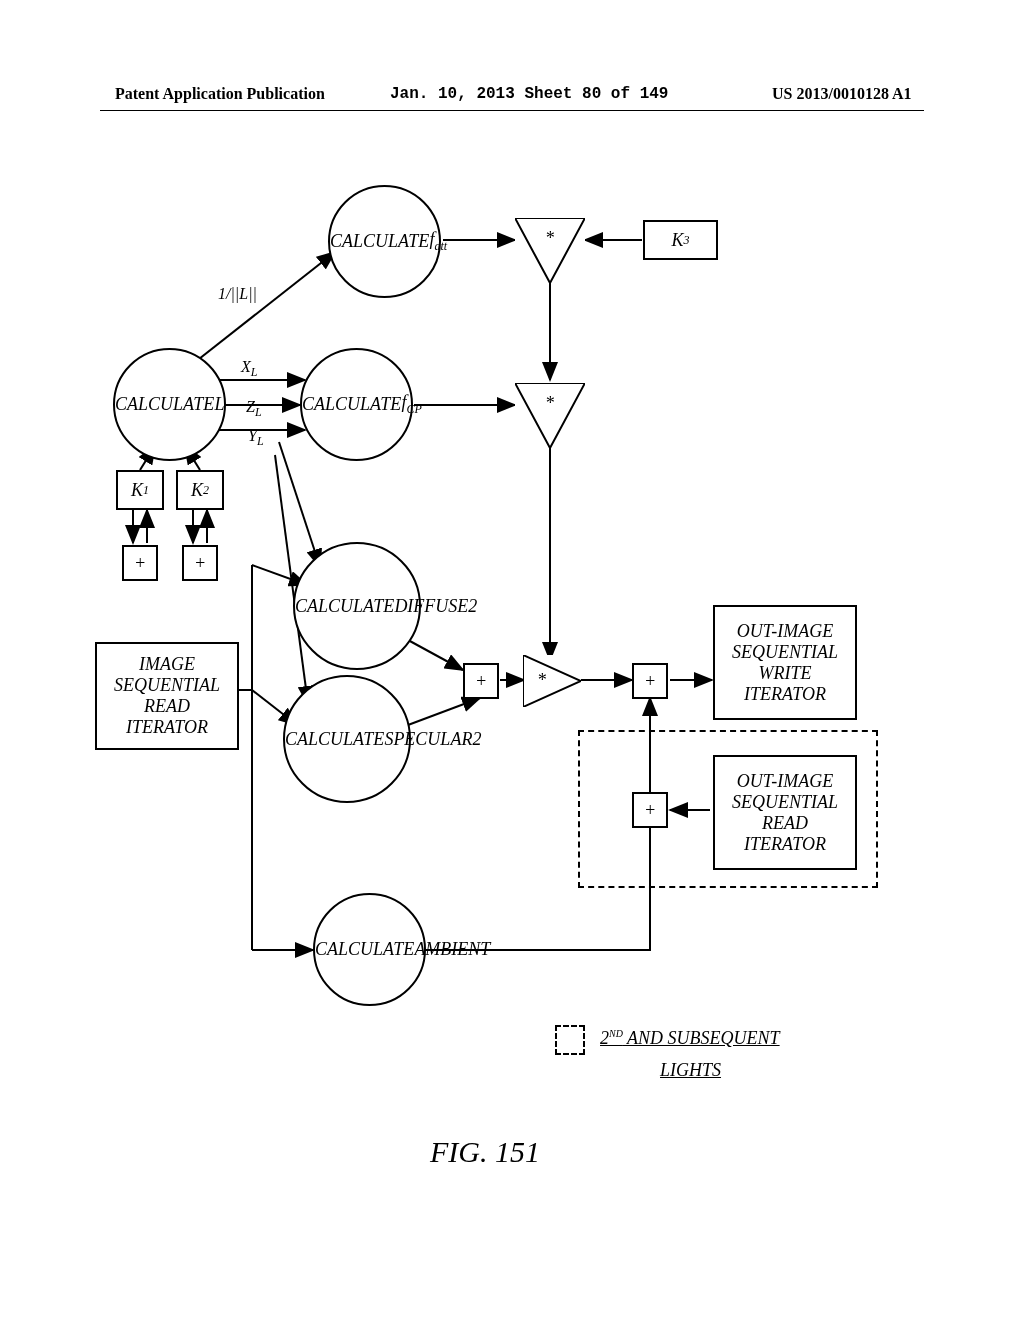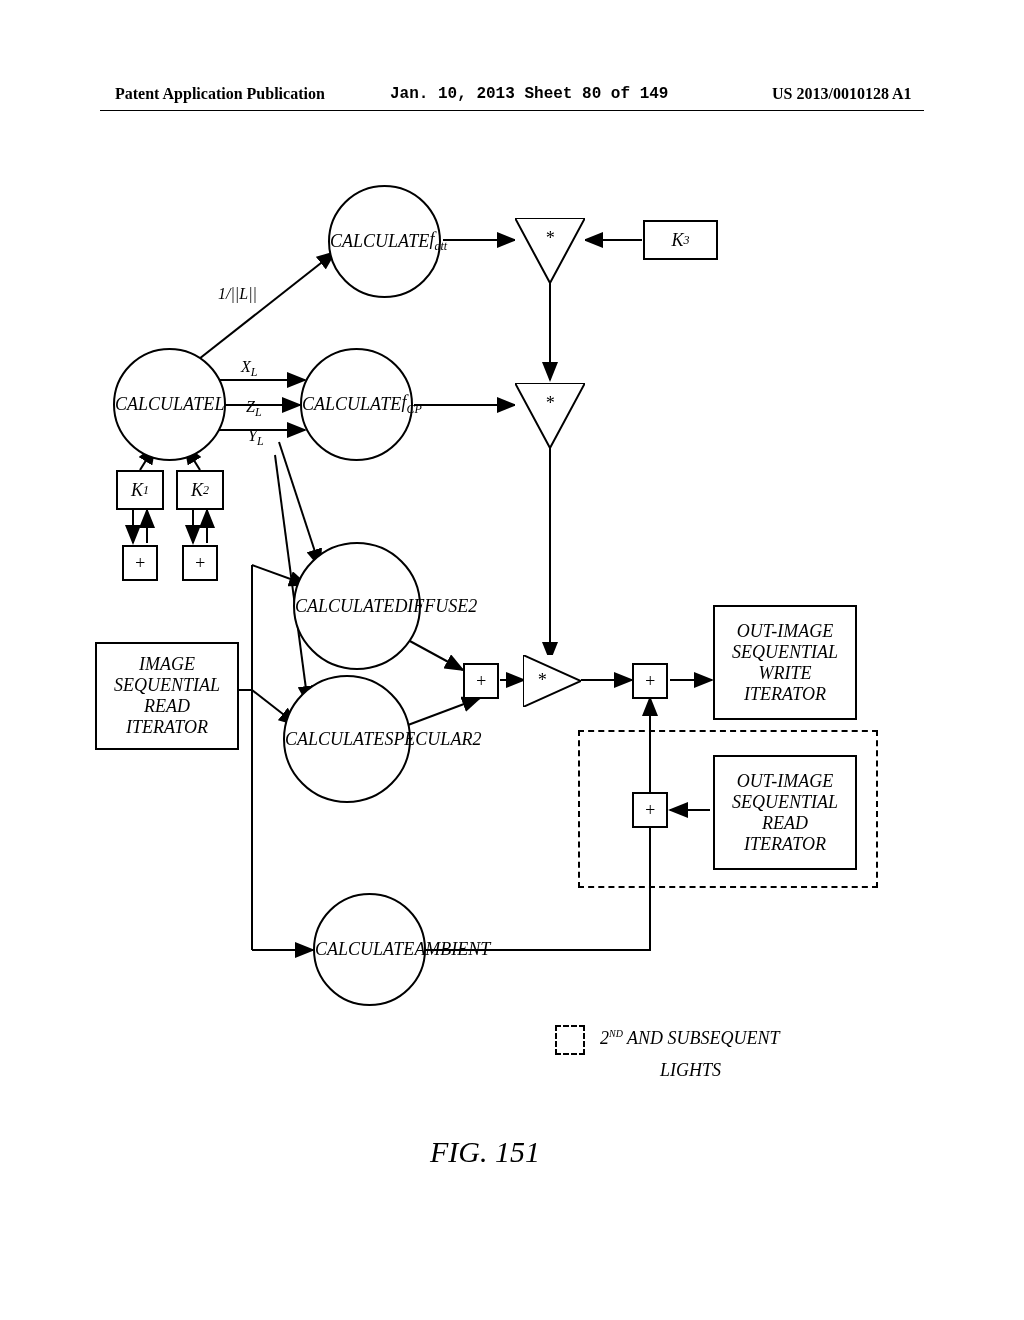--- a/index.html
+++ b/index.html
@@ -95,20 +95,21 @@
   .legend-box {
     position: absolute;
     border: 2px dashed black;
     width: 30px;
     height: 30px;
   }
   .legend-text {
     position: absolute;
     font-style: italic;
     font-size: 18px;
+    text-decoration: underline;
   }
   .fig-caption {
     position: absolute;
     font-style: italic;
     font-size: 30px;
     font-weight: 400;
   }
   .dashed-region {
     position: absolute;
     border: 2px dashed black;

